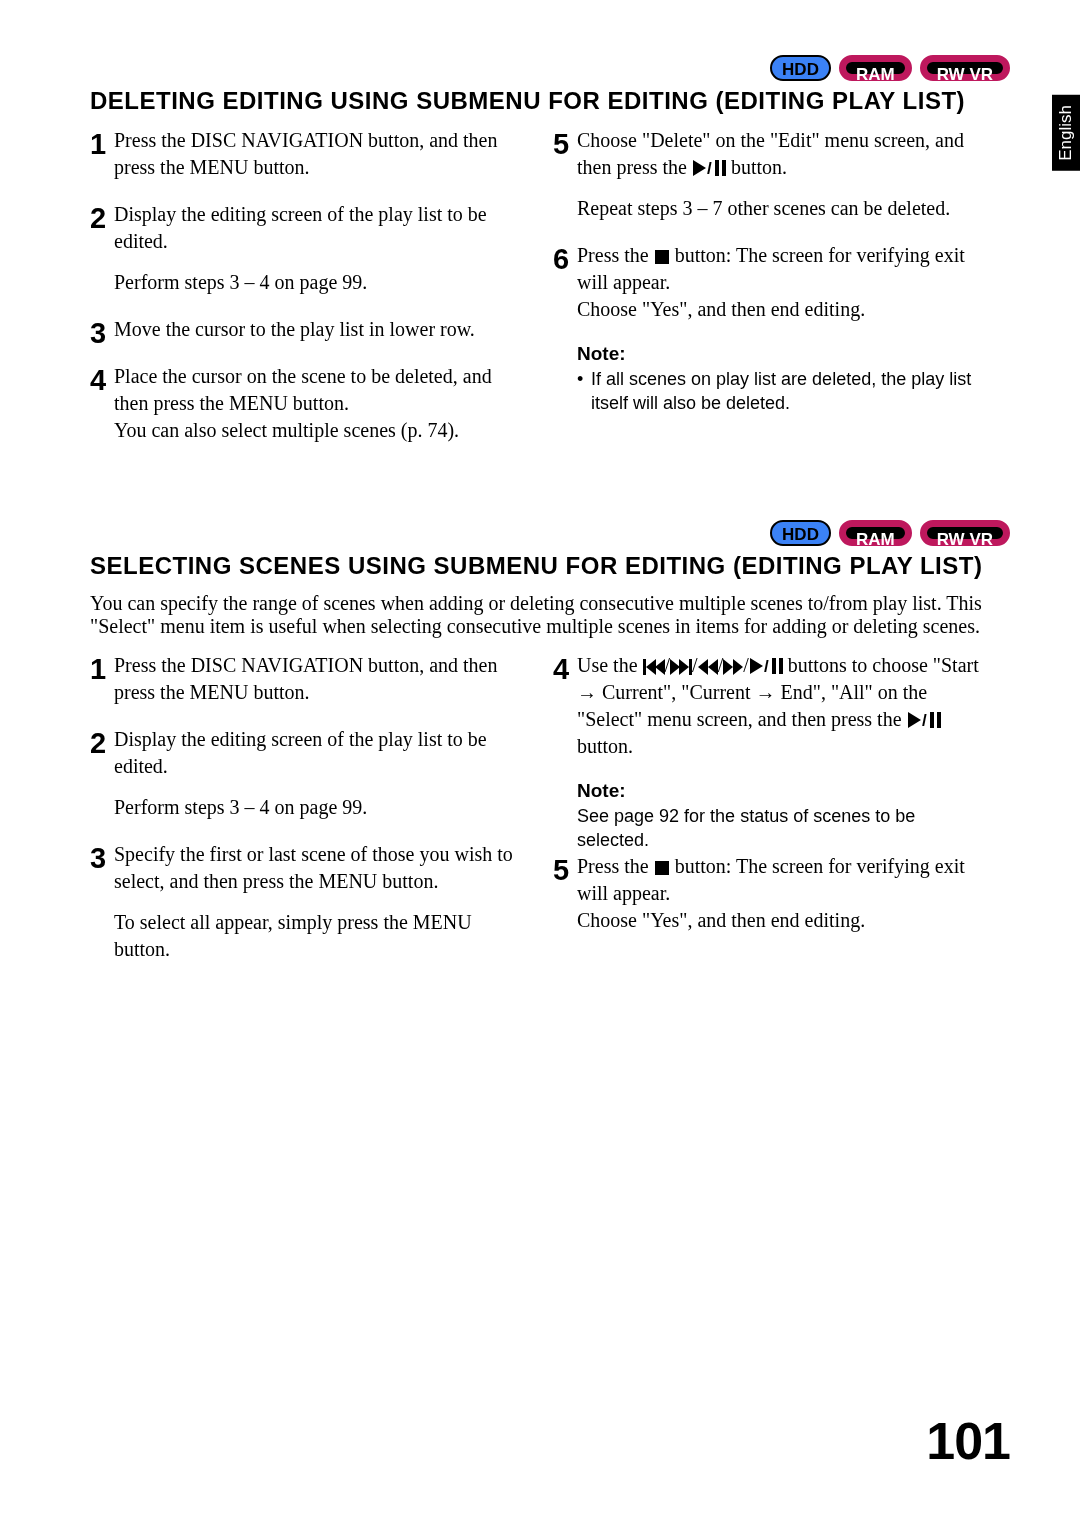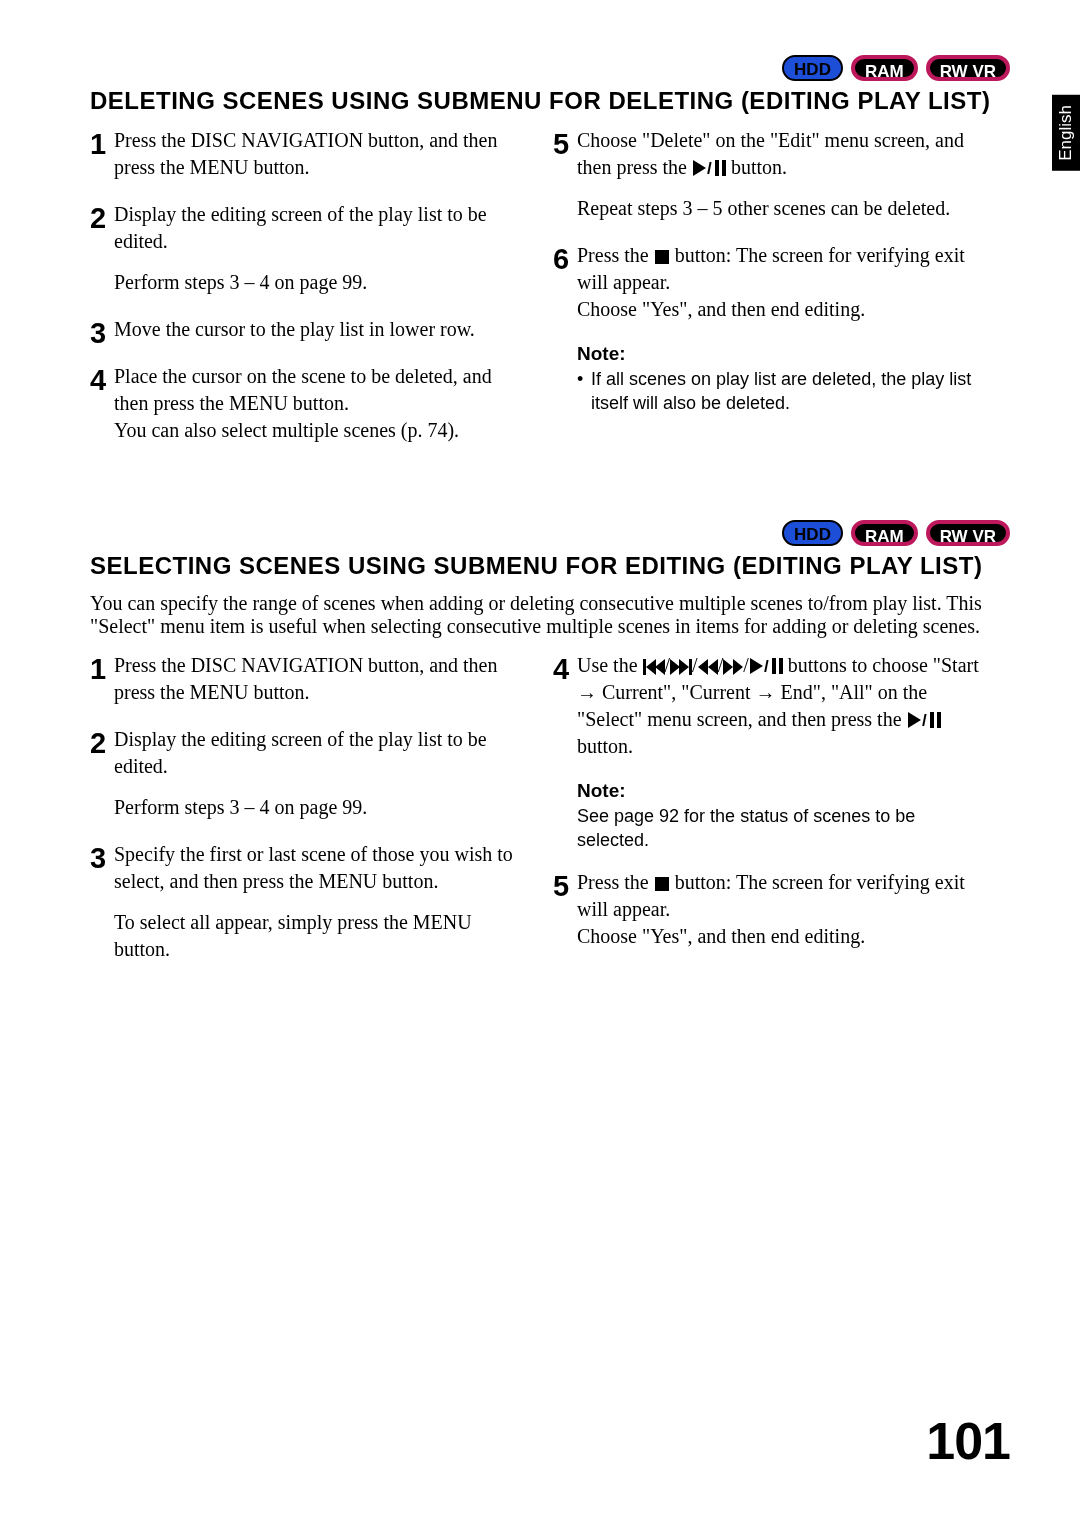--- a/index.html
+++ b/index.html
@@ -42,28 +42,28 @@
     padding: 2px 10px;
     margin-left: 4px;
     vertical-align: middle;
     box-sizing: border-box;
     height: 26px;
     line-height: 22px;
   }
   .badge-outline {
     border: 2px solid #000;
     color: #000;
-    background: #1d4ed8;
+    background: #3b82f6;
     border-radius: 13px;
   }
   .badge-fill {
     background: #000;
     color: #fff;
     border-radius: 13px;
-    border: 4px solid #be185d;
+    border: 7px solid #be185d;
   }
   h1.section-title {
     font-family: Arial, Helvetica, sans-serif;
     font-weight: bold;
     font-size: 24px;
     margin: 4px 0 12px 0;
     letter-spacing: 0.5px;
   }
   p.intro {
     font-size: 20px;
@@ -135,21 +135,21 @@
 <div class="page">
 
   <div class="lang-tab">English</div>
 
   <div class="badge-row">
     <span class="badge badge-outline">HDD</span>
     <span class="badge badge-fill">RAM</span>
     <span class="badge badge-fill">RW VR</span>
   </div>
 
-  <h1 class="section-title">DELETING SCENES USING SUBMENU FOR DELETING (EDITING PLAY LIST)</h1>
+  <h1 class="section-title">DELETING EDITING USING SUBMENU FOR EDITING (EDITING PLAY LIST)</h1>
 
   <div class="two-col">
     <div class="col">
       <div class="step">
         <span class="step-num">1</span>
         <span>Press the DISC NAVIGATION button, and then press the MENU button.</span>
       </div>
       <div class="step">
         <span class="step-num">2</span>
         <span>Display the editing screen of the play list to be edited.</span>
@@ -171,21 +171,21 @@
         <span class="step-num">5</span>
         <span>Choose "Delete" on the "Edit" menu screen, and then press the</span>
         <svg class="inline-icon" width="34" height="18" viewBox="0 0 34 18">
             <polygon points="1,1 14,9 1,17" fill="#000"></polygon>
             <text x="15" y="15" font-family="Arial" font-weight="bold" font-size="17">/</text>
             <rect x="23" y="1" width="4" height="16" fill="#000"></rect>
             <rect x="30" y="1" width="4" height="16" fill="#000"></rect>
           </svg>
         <span>button.</span>
       </div>
-      <div class="sub-para">Repeat steps 3 – 5 other scenes can be deleted.</div>
+      <div class="sub-para">Repeat steps 3 – 7 other scenes can be deleted.</div>
       <div class="step">
         <span class="step-num">6</span>
         <span>Press the</span>
         <svg class="inline-icon" width="16" height="16" viewBox="0 0 16 16">
             <rect x="1" y="1" width="14" height="14" fill="#000"></rect>
           </svg>
         <span>button: The screen for verifying exit will appear.</span><br>
         <span>Choose "Yes", and then end editing.</span>
       </div>
       <div class="note-head">Note:</div>
@@ -250,21 +250,21 @@
           <span>buttons to choose "Start → Current", "Current → End", "All" on the "Select" menu screen, and then press the</span>
           <svg class="inline-icon" width="34" height="18" viewBox="0 0 34 18">
               <polygon points="1,1 14,9 1,17" fill="#000"></polygon>
               <text x="15" y="15" font-family="Arial" font-weight="bold" font-size="17">/</text>
               <rect x="23" y="1" width="4" height="16" fill="#000"></rect>
               <rect x="30" y="1" width="4" height="16" fill="#000"></rect>
             </svg>
           <span>button.</span>
         </div>
         <div class="note-head">Note:</div>
-        <div class="note-body" style="margin-bottom:16px;">
+        <div class="note-body" style="">
           <span>See page 92 for the status of scenes to be selected.</span>
         </div>
         <div class="step">
           <span class="step-num">5</span>
           <span>Press the</span>
           <svg class="inline-icon" width="16" height="16" viewBox="0 0 16 16">
               <rect x="1" y="1" width="14" height="14" fill="#000"></rect>
             </svg>
           <span>button: The screen for verifying exit will appear.</span><br>
           <span>Choose "Yes", and then end editing.</span>

